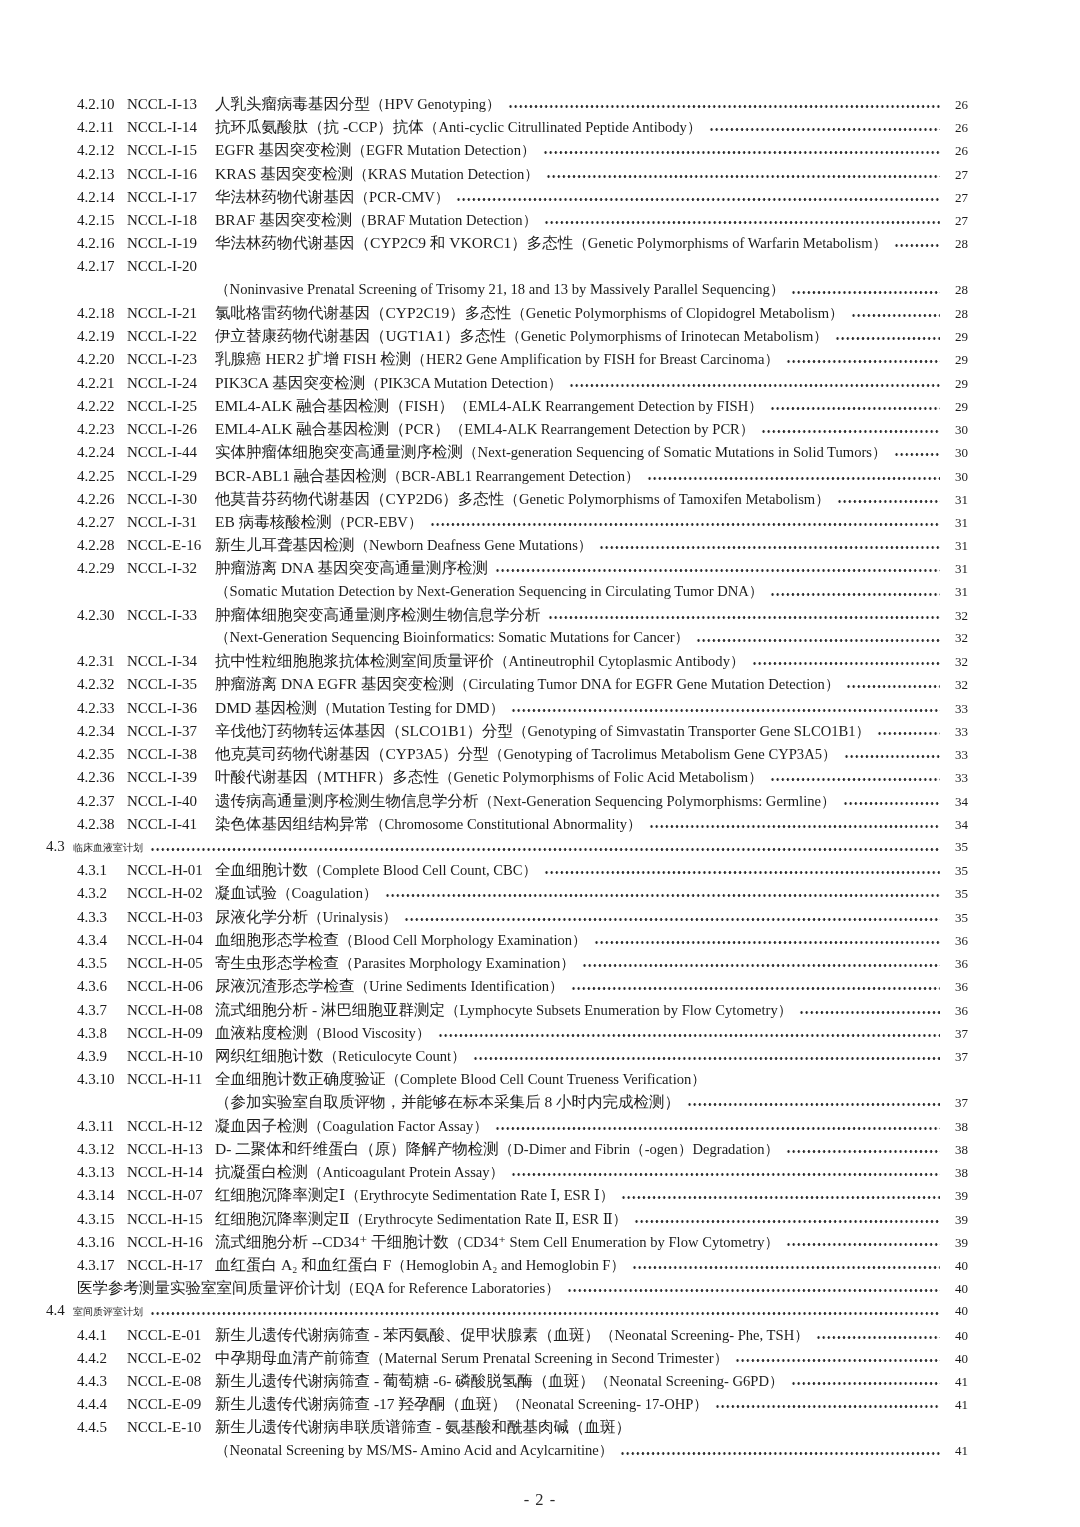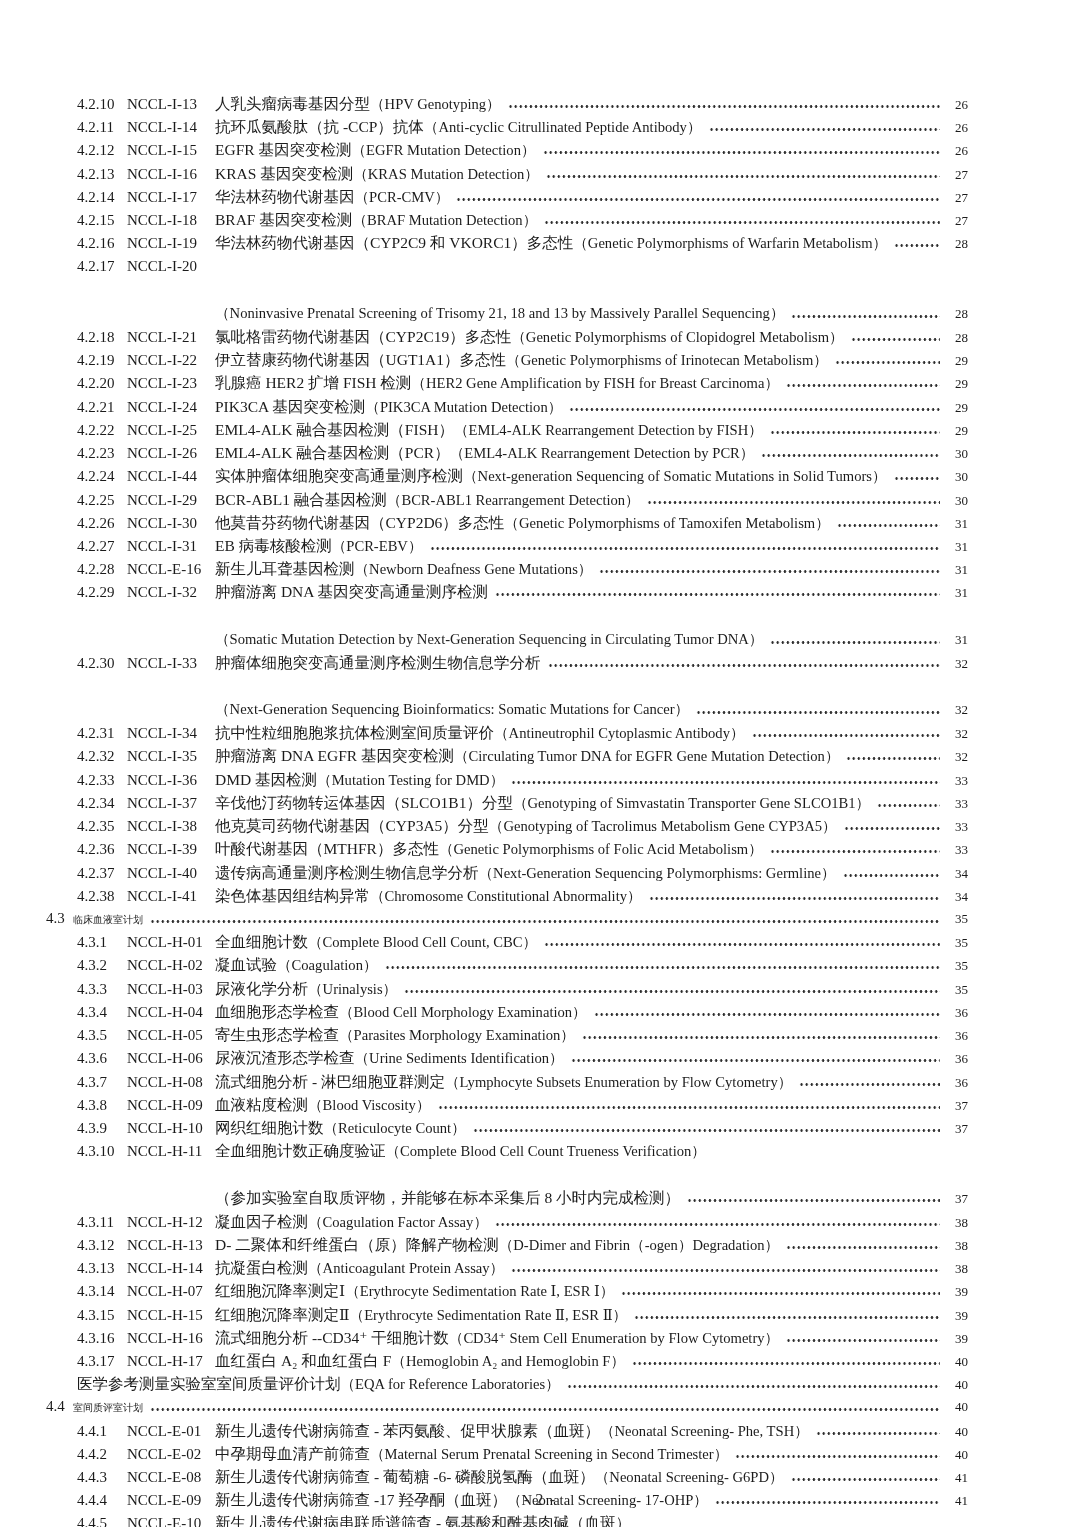--- a/index.html
+++ b/index.html
@@ -11,21 +11,21 @@
   .toc{
     position:absolute;top:92px;left:46px;right:112px;
   }
   .row{
     display:flex;align-items:baseline;height:23.23px;line-height:23.23px;
     white-space:nowrap;font-size:15px;
   }
   .row .num{flex:0 0 auto;}
   .entry{padding-left:31px;}
   .plain{padding-left:31px;}
-  .cont{padding-left:169px;margin-top:24px;}
+  .cont{padding-left:169px;}
   .entry .num{width:50px;}
   .section .num{width:27px;}
   .entry .code{width:88px;flex:0 0 auto;}
   .zh{font-weight:400;font-size:15.5px;flex:0 0 auto;}
   .section .zh{font-size:10px;}
   .en{font-size:14.6px;flex:0 0 auto;}
   .leader{
     flex:1 1 10px;min-width:8px;align-self:stretch;margin:0 8px 0 7px;
     background-image:radial-gradient(circle,#2b2b2b 1.05px,rgba(0,0,0,0) 1.45px);
     background-size:5.1px 3px;background-repeat:repeat-x;

